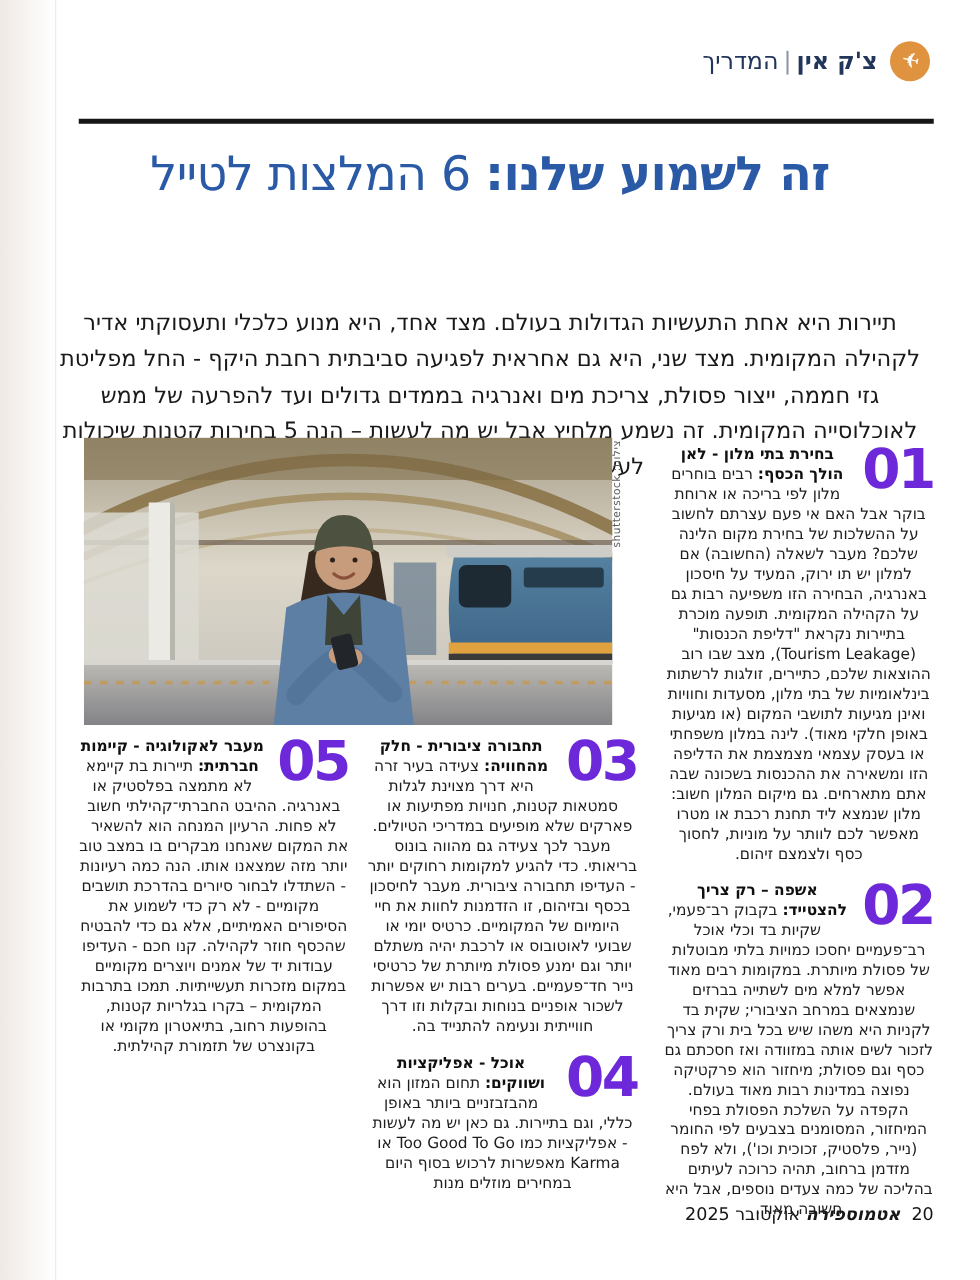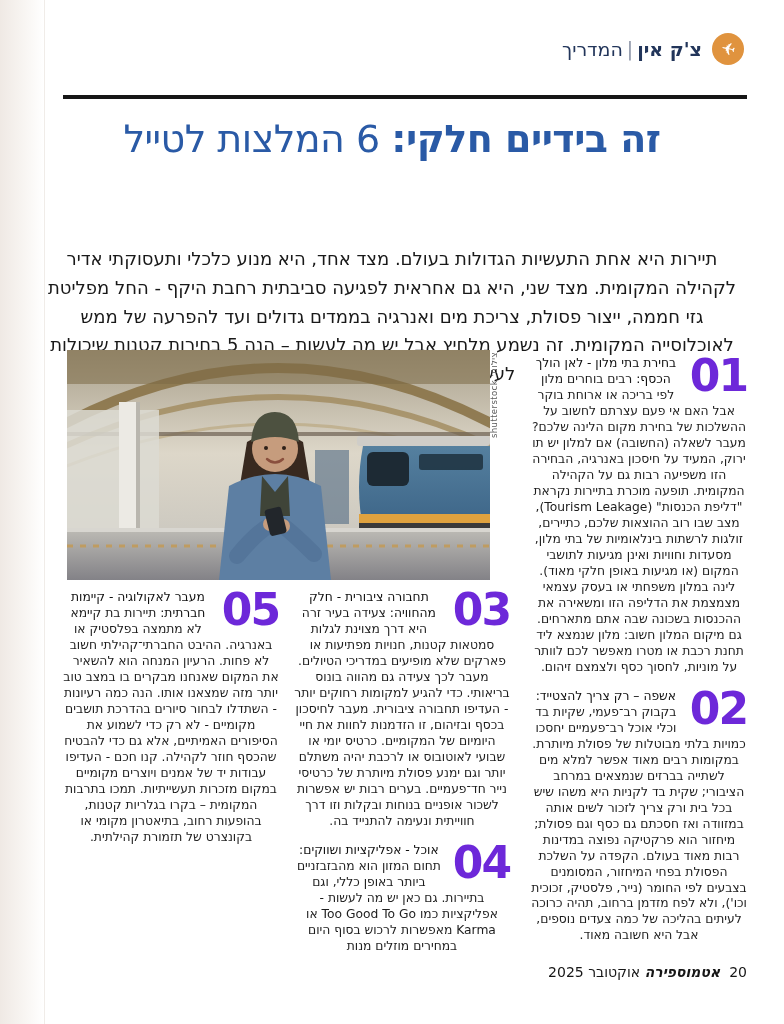--- a/index.html
+++ b/index.html
@@ -30,21 +30,21 @@
   
   .photo{position:absolute;left:67px;top:350px;width:423px;height:230px;overflow:hidden;}
   .credit{position:absolute;left:489px;top:352px;height:110px;writing-mode:vertical-rl;
     transform:rotate(180deg);font-size:8.5px;color:#5c5c5c;letter-spacing:.4px;}
   
   .col{position:absolute;width:216px;}
   .col-right{right:37px;top:356px;}
   .col-mid{left:294px;top:590px;}
   .col-left{left:63px;top:590px;}
   .sec{text-align:center;font-size:12.3px;line-height:1.3;color:#1d1d1d;margin:0 0 13px 0;}
-  .sec b{font-weight:normal;color:#101010;}
+  .sec b{font-weight:bold;color:#101010;}
   .num{float:right;font-size:44px;line-height:.92;color:#6d28d9;font-weight:600;
     margin-left:9px;margin-bottom:2px;letter-spacing:-2px;}
   
   .footer{position:absolute;right:37px;top:964px;display:flex;gap:9px;align-items:baseline;
     font-size:14px;color:#161616;direction:rtl;}
   .footer b{font-weight:bold;font-style:italic;}
 </style>
 </head>
 <body>
 
@@ -55,21 +55,21 @@
     <div class="hdr-badge">
         <span>✈</span>
       </div>
     <div class="hdr-text">
       <b>צ'ק אין</b><span class="sep">|</span><span>המדריך</span>
     </div>
   </div>
   <div class="rule"></div>
 
   <div class="title">
-    <div><b>זה בידיים חלקי:</b><span> 6 המלצות לטייל</span></div>
+    <div><b>זה לשמוע שלנו:</b><span> 6 המלצות לטייל</span></div>
   </div>
 
   <p class="intro">
     <span>תיירות היא אחת התעשיות הגדולות בעולם. מצד אחד, היא מנוע כלכלי ותעסוקתי אדיר לקהילה המקומית. מצד שני, היא גם אחראית לפגיעה סביבתית רחבת היקף - החל מפליטת גזי חממה, ייצור פסולת, צריכת מים ואנרגיה בממדים גדולים ועד להפרעה של ממש לאוכלוסייה המקומית. זה נשמע מלחיץ אבל יש מה לעשות – הנה 5 בחירות קטנות שיכולות לעשות הבדל גדול</span>
     <b>/ ענבל כבירי</b>
   </p>
 
   <div class="photo">
     <svg width="423" height="230" viewBox="0 0 423 230" preserveAspectRatio="none">
       <defs>

